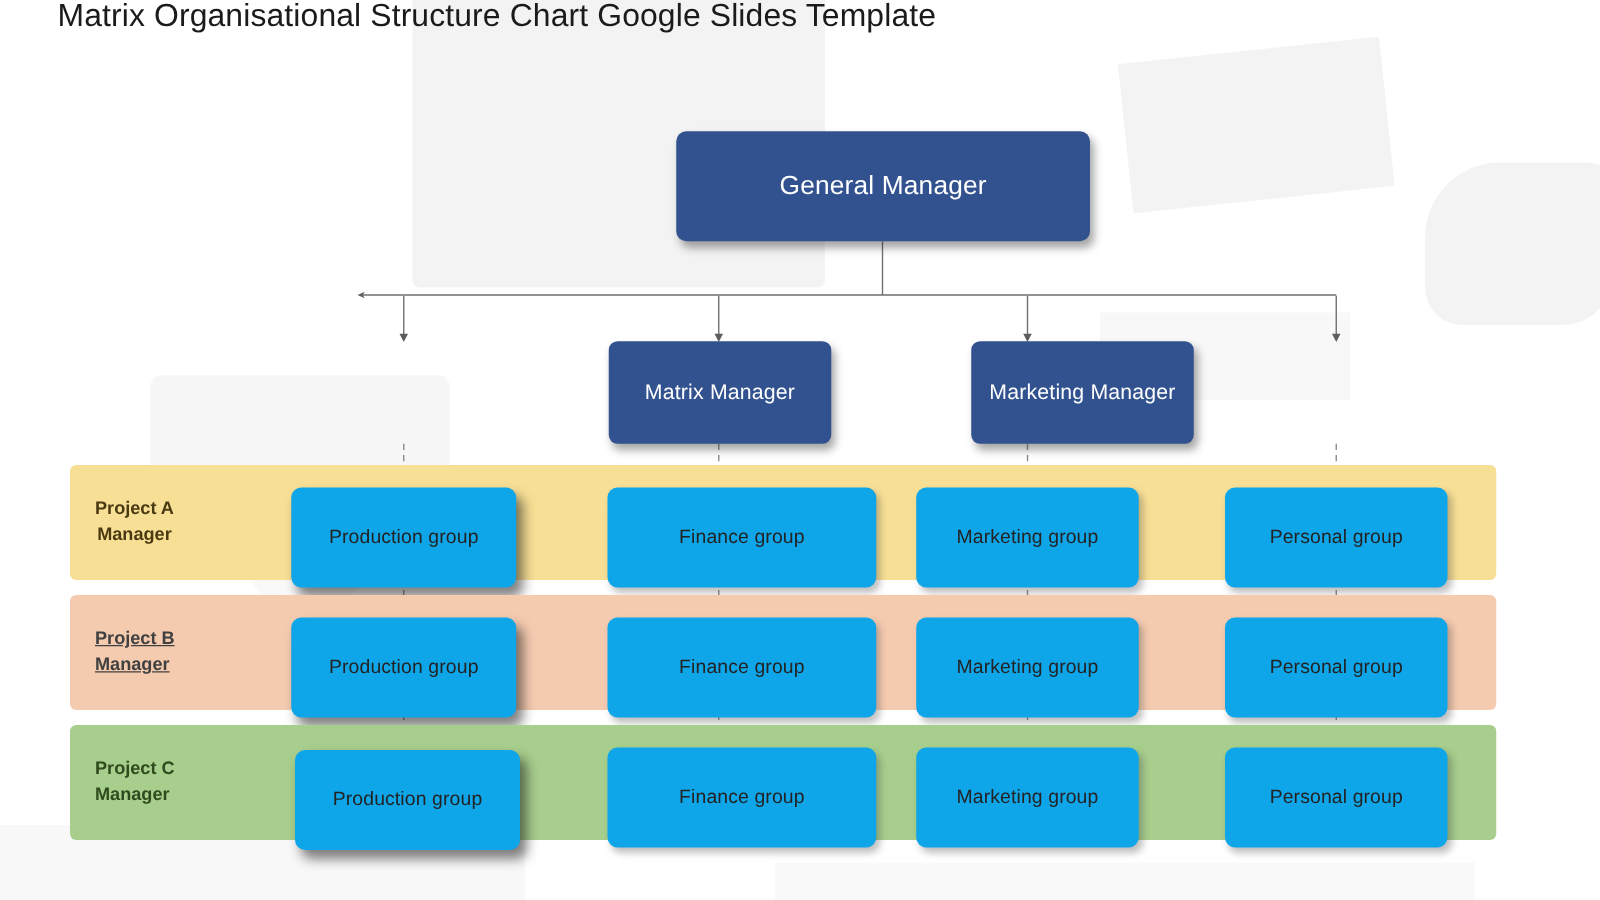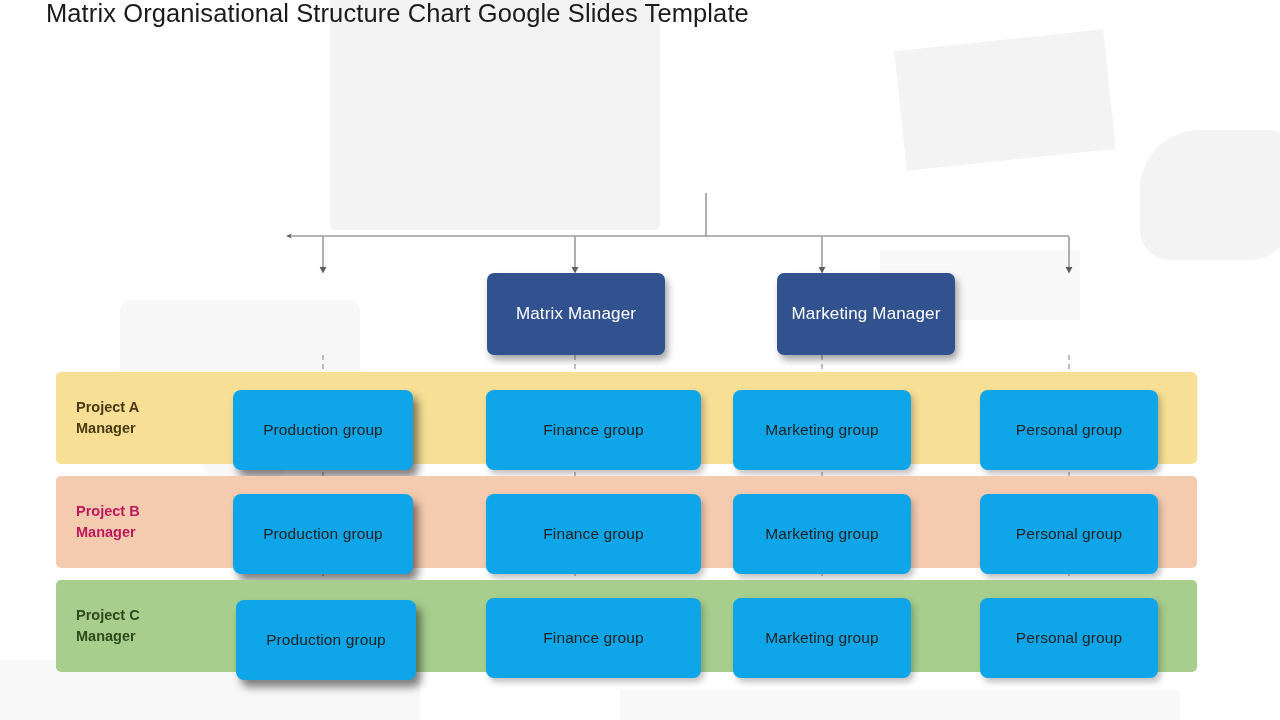--- a/index.html
+++ b/index.html
@@ -109,22 +109,22 @@
   .band-label {
     position: absolute;
     left: 20px;
     top: 50%;
     transform: translateY(-50%);
     font-size: 14.5px;
     font-weight: bold;
     line-height: 21px;
     white-space: pre-line;
   }
-  .band.r0 .band-label { color: #4A3A12; }
-  .band.r1 .band-label { color: #be185d; }
+  .band.r0 .band-label { color: #4A3A12; text-align: center; }
+  .band.r1 .band-label { color: #404040; text-decoration: underline; }
   .band.r2 .band-label { color: #2F4A1C; }
 
   
   .card {
     position: absolute;
     background: #0ea5e9;
     border-radius: 8px;
     display: flex;
     align-items: center;
     justify-content: center;
@@ -188,20 +188,23 @@
     <path d="M1065.6,267 L1072.4,267 L1069,273.5 Z" fill="#5d5d5d"></path>
 
     <g stroke="#8a8a8a" stroke-width="1.1" stroke-dasharray="5 4" fill="none">
       <path d="M323,355 L323,672"></path>
       <path d="M575,355 L575,672"></path>
       <path d="M822,355 L822,672"></path>
       <path d="M1069,355 L1069,672"></path>
     </g>
   </svg>
 
+  <div id="gm-node" class="node-blue">
+    <span>General Manager</span>
+  </div>
 
   <div class="node-blue mgr-node c1">
     <span>Matrix Manager</span>
   </div>
   <div class="node-blue mgr-node c2">
     <span>Marketing Manager</span>
   </div>
 
   <div class="band r0">
     <div class="band-label">Project A

